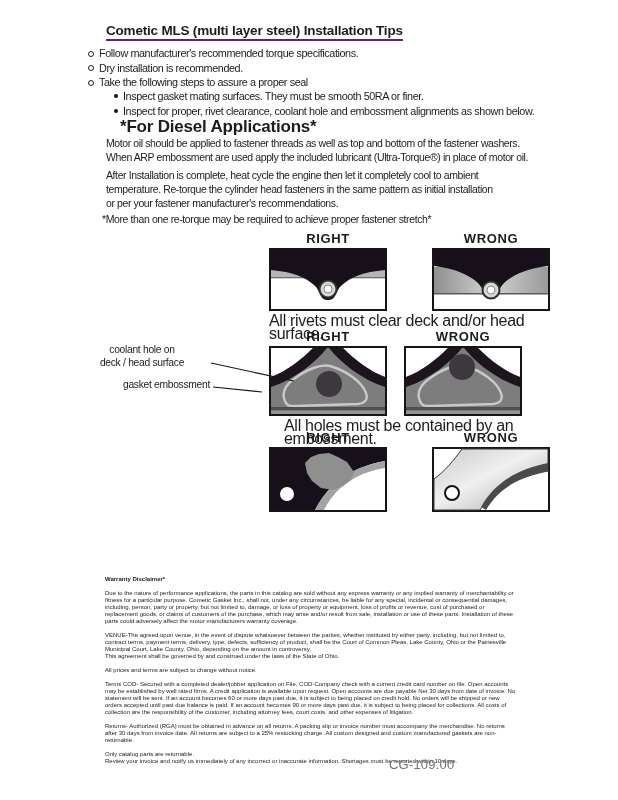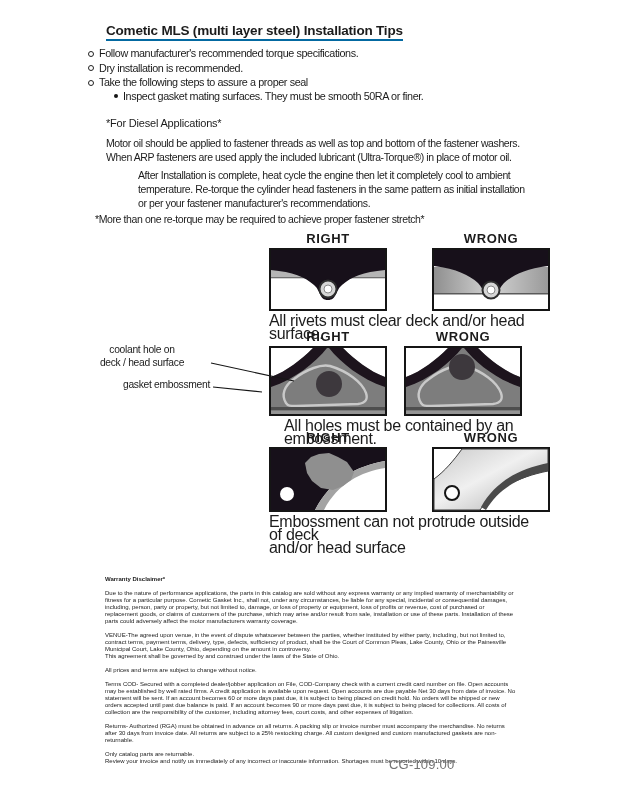--- a/index.html
+++ b/index.html
@@ -4,32 +4,32 @@
 <style>
   html,body{margin:0;padding:0;}
   body{
     width:618px;height:800px;position:relative;background:#ffffff;
     font-family:"Liberation Sans", sans-serif;color:#1c1c1c;overflow:hidden;
   }
   .abs{position:absolute;}
   
   .title{
     left:106px;top:23px;font-size:13.5px;font-weight:bold;letter-spacing:-0.2px;
-    border-bottom:2px solid #0369a1;padding-bottom:1px;display:inline-block;
+    border-bottom:2px solid #701a75;padding-bottom:1px;display:inline-block;
   }
   .body-text{font-size:10.5px;letter-spacing:-0.4px;line-height:14px;}
   .bullets{left:88px;top:46px;width:470px;}
   .bullet-row{display:flex;line-height:14.5px;font-size:10.8px;letter-spacing:-0.4px;}
   .ring{flex:0 0 auto;width:4px;height:4px;border:1px solid #222;border-radius:50%;margin:4.5px 5px 0 0;}
   .subbullets{left:114px;top:89px;width:450px;}
   .dot{flex:0 0 auto;width:4px;height:4px;background:#151515;border-radius:50%;margin:5px 5px 0 0;}
-  .diesel-heading{left:106px;top:117px;font-size:11px;font-weight:normal;letter-spacing:-0.2px;}
+  .diesel-heading{left:120px;top:117px;font-size:17px;font-weight:bold;letter-spacing:-0.2px;}
   .p1{left:106px;top:136px;}
-  .p2{left:106px;top:168px;margin-left:32px;}
-  .note{left:95px;top:213px;font-size:10.5px;letter-spacing:-0.4px;}
+  .p2{left:106px;top:168px;}
+  .note{left:102px;top:213px;font-size:10.5px;letter-spacing:-0.4px;}
   
   .fig{width:283px;padding-left:32px;}
   .fig-row1{left:237px;top:231px;}
   .fig-row2{left:237px;top:329px;}
   .fig-row3{left:237px;top:430px;}
   .fig-labels{display:flex;font-size:13px;font-weight:bold;letter-spacing:0.6px;}
   .fig-labels .lbl{text-align:center;}
   .row1 .lbl, .row3 .lbl{width:118px;}
   .gap45{width:45px;}
   .gap17{width:17px;}
@@ -64,26 +64,30 @@
     <span class="ring"></span>
     <span>Take the following steps to assure a proper seal</span>
   </div>
 </div>
 
 <div class="abs subbullets">
   <div class="bullet-row">
     <span class="dot"></span>
     <span>Inspect gasket mating surfaces.  They must be smooth 50RA or finer.</span>
   </div>
+  <div class="bullet-row">
+    <span class="dot"></span>
+    <span>Inspect for proper, rivet clearance, coolant hole and embossment alignments as shown below.</span>
+  </div>
 </div>
 
 <div class="abs diesel-heading">*For Diesel Applications*</div>
 <div class="abs p1 body-text">
   <div>Motor oil should be applied to fastener threads as well as top and bottom of the fastener washers.</div>
-  <div>When ARP fasteners are used apply the included lubricant (Ultra-Torque®) in place of motor oil.</div>
+  <div>When ARP embossment are used apply the included lubricant (Ultra-Torque®) in place of motor oil.</div>
 </div>
 <div class="abs p2 body-text">
   <div>After Installation is complete, heat cycle the engine then let it completely cool to ambient</div>
   <div>temperature. Re-torque the cylinder head fasteners in the same pattern as initial installation</div>
   <div>or per your fastener manufacturer's recommendations.</div>
 </div>
 <div class="abs note">*More than one re-torque may be required to achieve proper fastener stretch*</div>
 
 <div class="abs fig fig-row1 row1">
   <div class="fig-labels">
@@ -186,24 +190,20 @@
             <stop offset="0.45" stop-color="#f0f0f0"></stop>
             <stop offset="1" stop-color="#ababab"></stop>
         </linearGradient>
       </defs>
       <rect x="1" y="1" width="116" height="63" fill="#ffffff" stroke="#151515" stroke-width="2"></rect>
       <path d="M30,2 H116 V24 C86,30 62,42 48,63 L2,63 L2,32 C13,24 22,13 30,2 Z" fill="url(#g3w)" stroke="#3a3a3a" stroke-width="1"></path>
       <path d="M116,16 C86,22 63,35 49,60 L54,63 C67,41 89,29 116,24 Z" fill="#4a4a4a"></path>
       <circle cx="20" cy="46" r="7" fill="#ffffff" stroke="#151515" stroke-width="2"></circle>
     </svg>
   </div>
-  <div class="fig-caption">
-    <div>Embossment can not protrude outside of deck</div>
-    <div>and/or head surface</div>
-  </div>
 </div>
 
 <div class="abs warranty">
   <div class="w-head">Warranty Disclaimer*</div>
   <p>Due to the nature of performance applications, the parts in this catalog are sold without any express warranty or any implied warranty of merchantability or fitness for a particular purpose.  Cometic Gasket Inc., shall not, under any circumstances, be liable for any special, incidental or consequential damages, including, person, party or property, but not limited to, damage, or loss of property or equipment, loss of profits or revenue, cost of purchased or replacement goods, or claims of customers of the purchase, which may arise and/or result from sale, installation or use of these parts.  Installation of these parts could adversely affect the motor manufacturers warranty coverage.</p>
   <p class="tight">VENUE-The agreed upon venue, in the event of dispute whatsoever between the parties, whether instituted by either party, including, but not limited to, contract terms, payment terms, delivery, type, defects, sufficiency of product, shall be the Court of Common Pleas, Lake County, Ohio or the Painesville Municipal Court, Lake County, Ohio, depending on the amount in controversy.</p>
   <p>This agreement shall be governed by and construed under the laws of the State of Ohio.</p>
   <p>All prices and terms are subject to change without notice.</p>
   <p>Terms COD- Secured with a completed dealer/jobber application on File, COD-Company check with a current credit card number on file.  Open accounts may be established by well rated firms.  A credit application is available upon request.  Open accounts are due payable Net 30 days from date of invoice.  No statement will be sent.  If an account becomes 60 or more days past due, it is subject to being placed on credit hold.  No orders will be shipped or new orders accepted until past due balance is paid.  If an account becomes 90 or more days past due, it is subject to being placed for collections.  All costs of collection are the responsibility of the customer, including attorney fees, court costs, and other expenses of litigation.</p>
   <p>Returns- Authorized (RGA) must be obtained in advance on all returns.  A packing slip or invoice number must accompany the merchandise.  No returns after 30 days from invoice date.  All returns are subject to a 25% restocking charge.  All custom designed and custom manufactured gaskets are non-returnable.</p>

